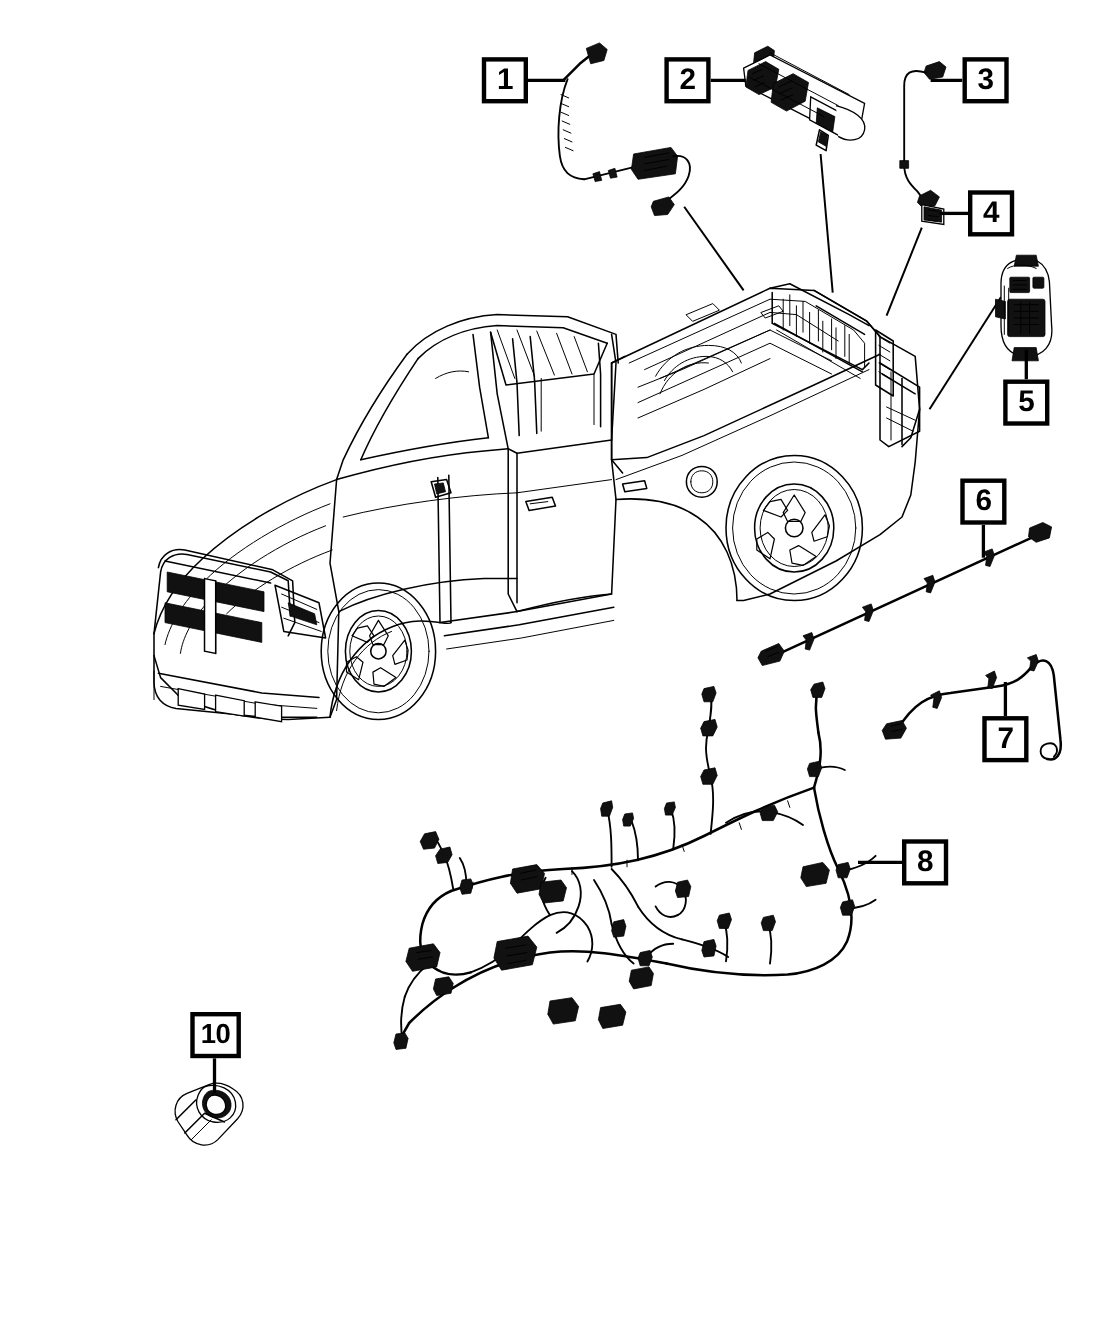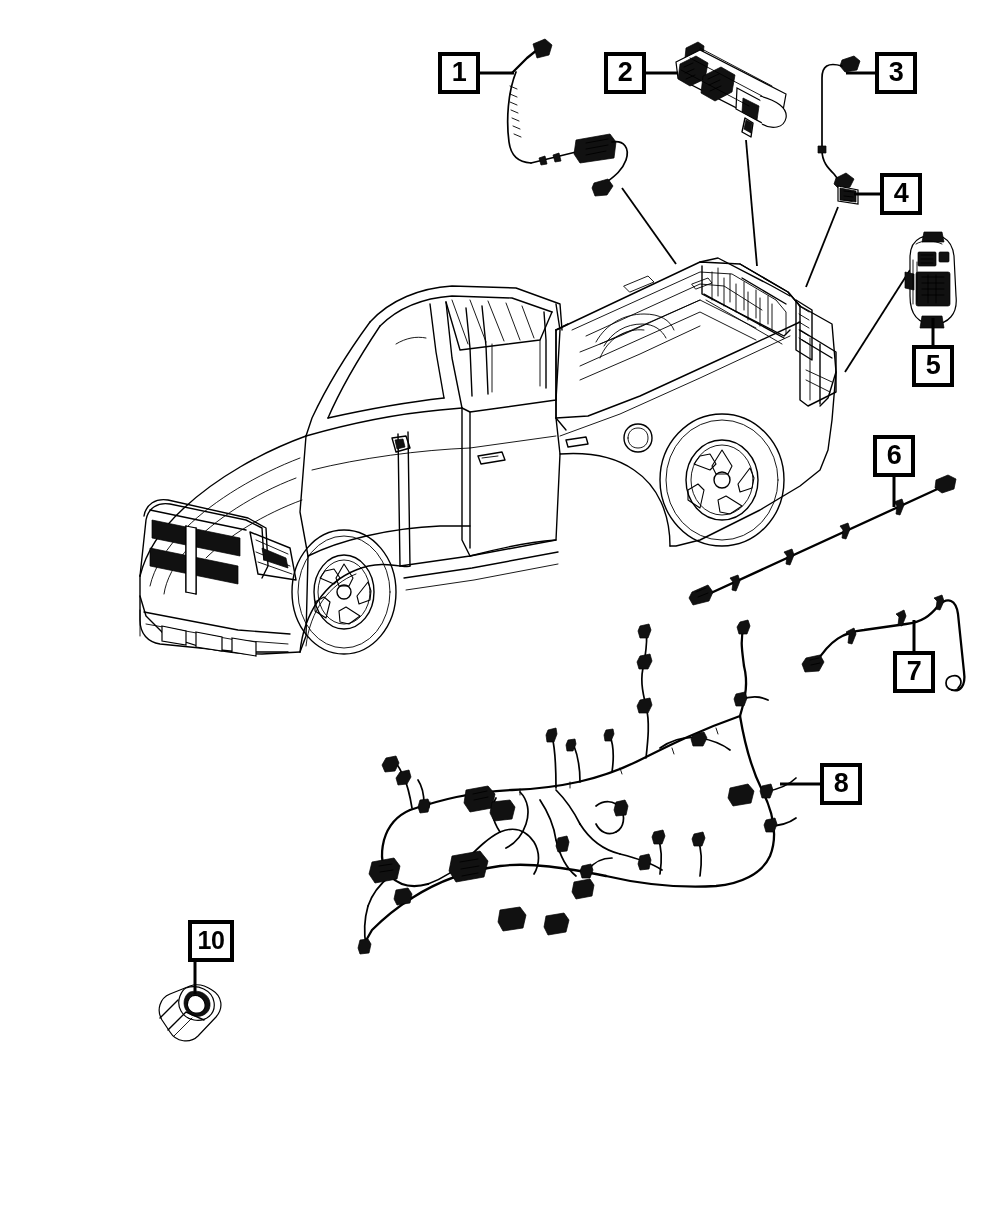--- a/index.html
+++ b/index.html
@@ -444,17 +444,17 @@
   </div>
   <div class="callout" id="co6" style="left: 873px; top: 435px; width: 42px; height: 42px;">
     <span class="num">6</span>
   </div>
   <div class="callout" id="co7" style="left: 893px; top: 651px; width: 42px; height: 42px;">
     <span class="num">7</span>
   </div>
   <div class="callout" id="co8" style="left: 820px; top: 763px; width: 42px; height: 42px;">
     <span class="num">8</span>
   </div>
-  <div class="callout wide" id="co10" style="left: 188px; top: 920px; width: 46px; height: 42px;">
+  <div class="callout wide" id="co10" style="left: 173px; top: 920px; width: 46px; height: 42px;">
     <span class="num">10</span>
   </div>
 
 </div>
 
 </body></html>

